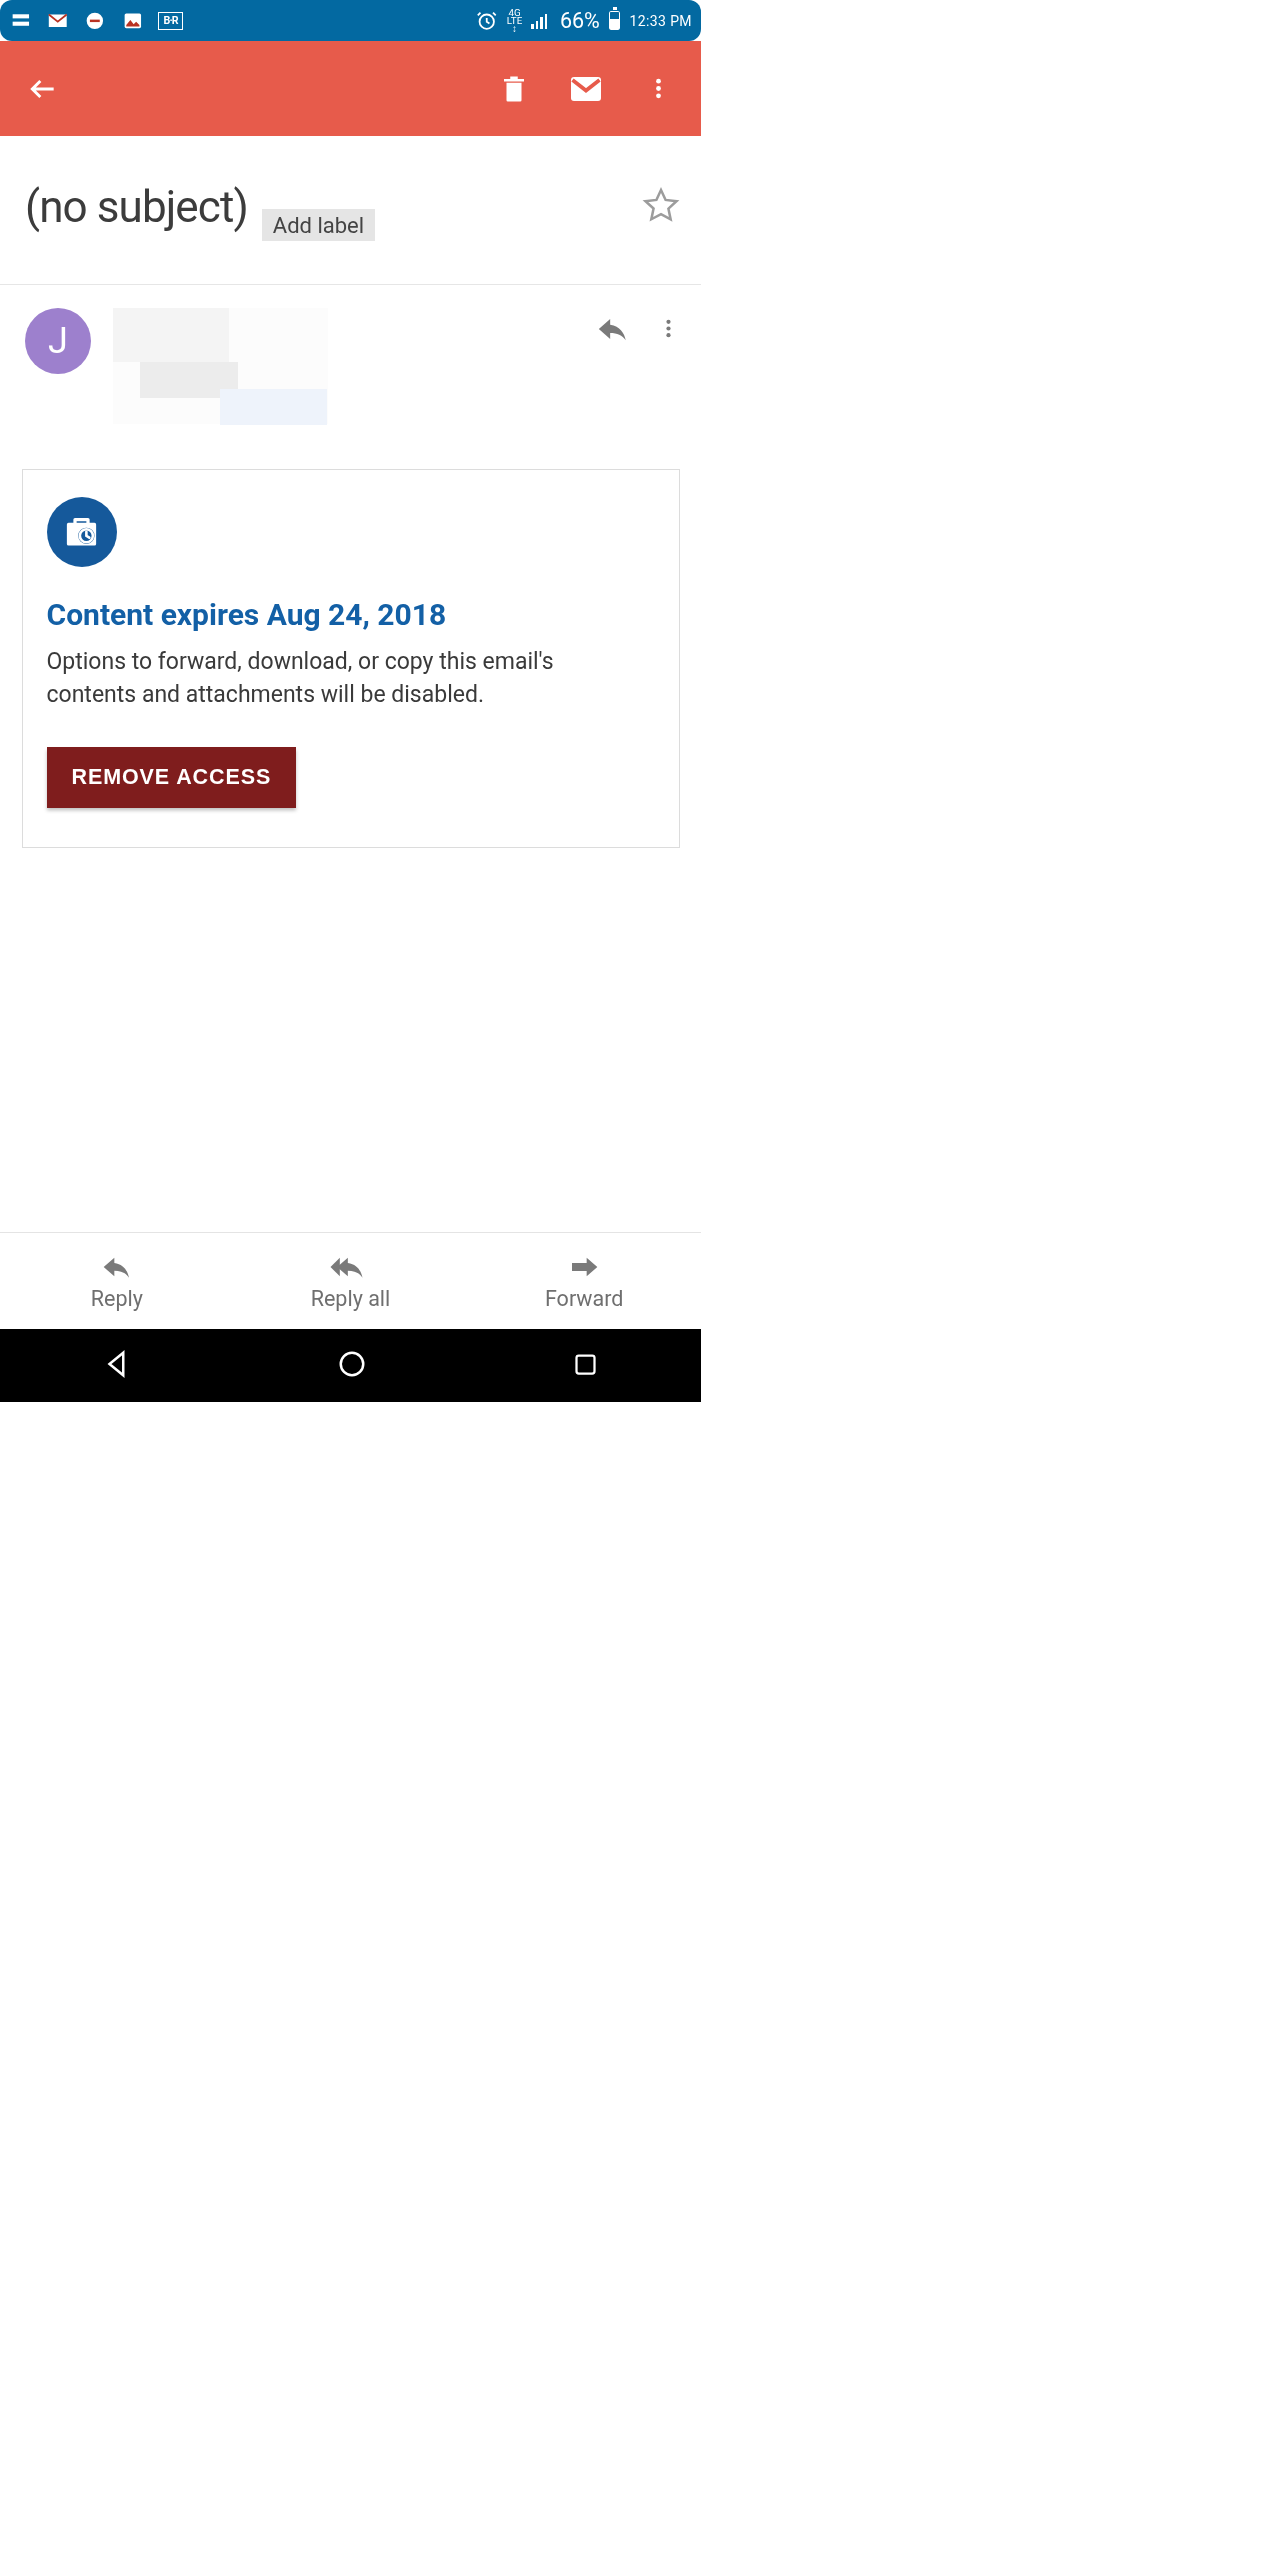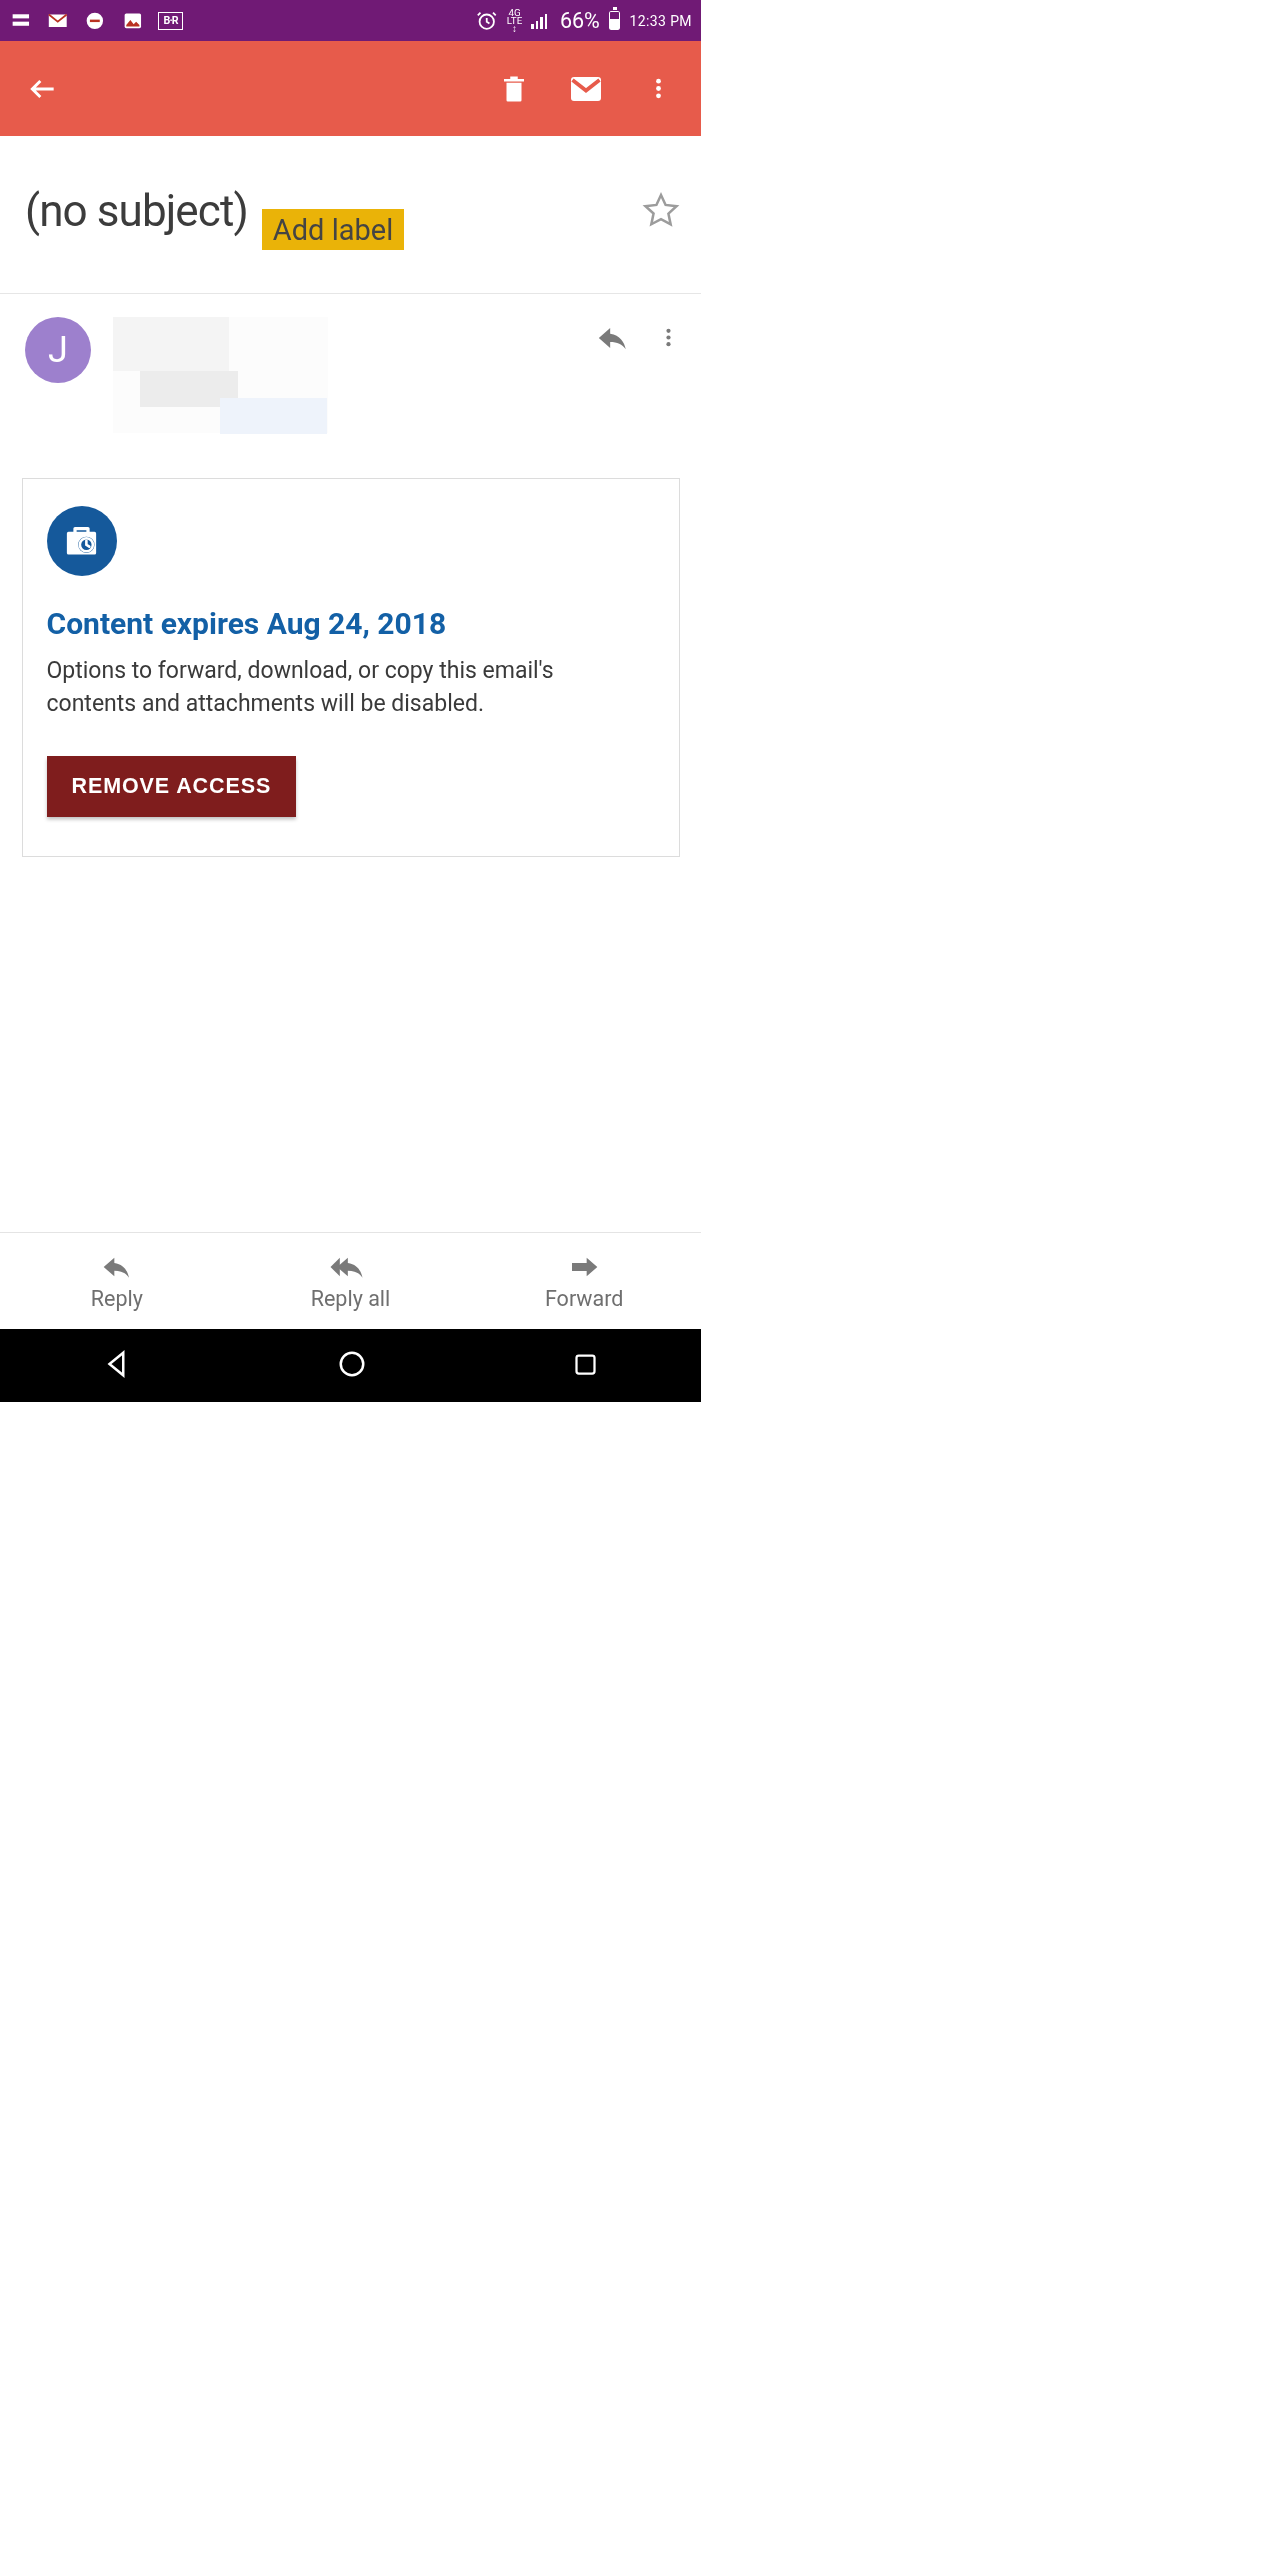--- a/index.html
+++ b/index.html
@@ -9,26 +9,27 @@
     background: #fff;
     display: flex;
     flex-direction: column;
     width: 701px;
     height: 1402px;
   }
 
   
   .status-bar {
     height: 41px;
-    background: #701a75;
+    background: #0369a1;
     color: #fff;
     display: flex;
     align-items: center;
     padding: 0 9px;
     font-size: 21.5px;
+    border-radius: 12px;
   }
   .status-left { display: flex; gap: 14.3px; align-items: center; }
   .status-left .glyph { width:23px; height:23px; display:flex; align-items:center; justify-content:center; }
   .status-right { margin-left: auto; display: flex; align-items: center; gap: 9px; font-weight: 400; }
   .status-right .glyph { display:flex; align-items:center; justify-content:center; }
   .time { font-size: 14px; letter-spacing: 0.4px; }
 
   
   .bars {
     width: 19.7px; height: 16px; position: relative;
@@ -69,23 +70,23 @@
     border-bottom: 0.9px solid #e6e6e6;
   }
   .subject-text {
     font-size: 44px;
     color: #3c3c3c;
     font-weight: 400;
     letter-spacing: -0.9px;
   }
   .add-label {
     margin-left: 14.3px;
-    background: #eab308;
+    background: #e5e5e5;
     color: #444;
-    font-size: 29px;
+    font-size: 22px;
     padding: 3.6px 10.7px;
     margin-top: 37px;
   }
   .star-btn { margin-left:auto; }
 
   
   .sender-row {
     display:flex; align-items:flex-start;
     padding: 23px 21.5px 9px 25px;
     gap: 21.5px;

